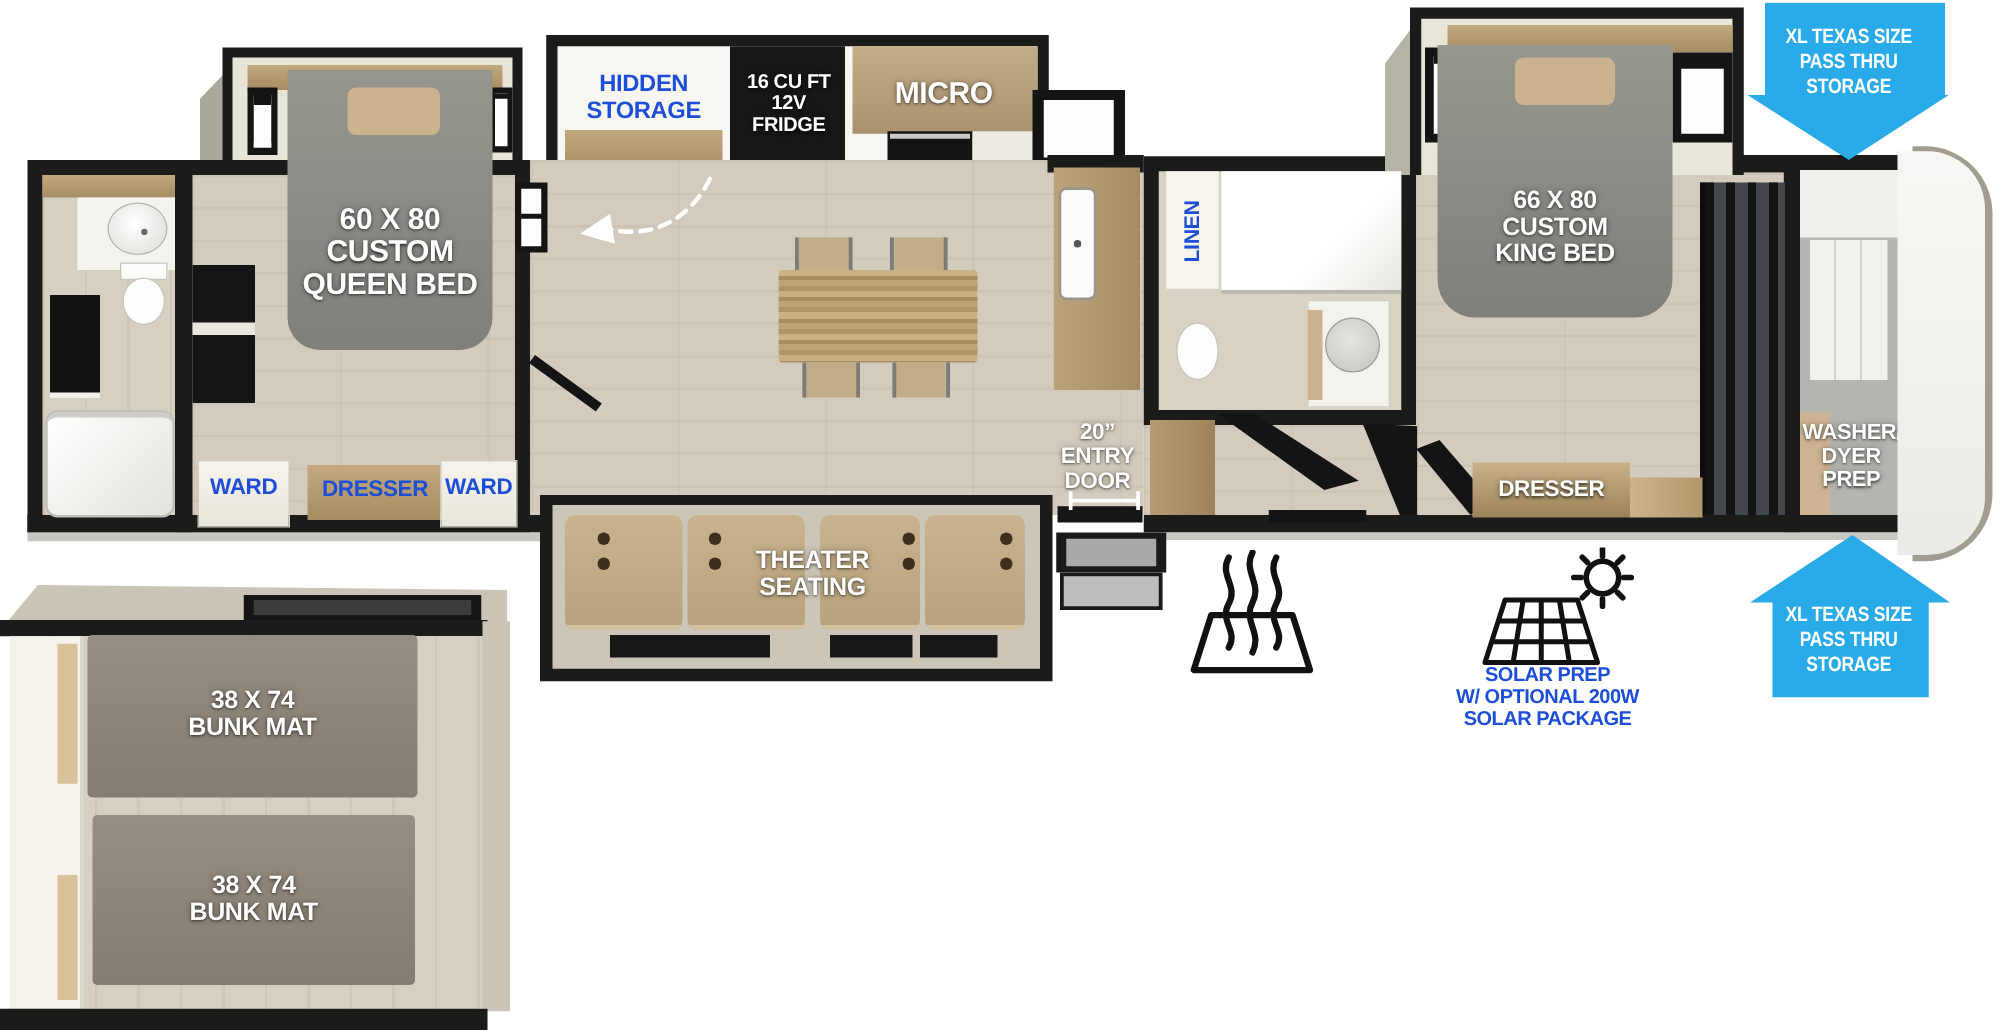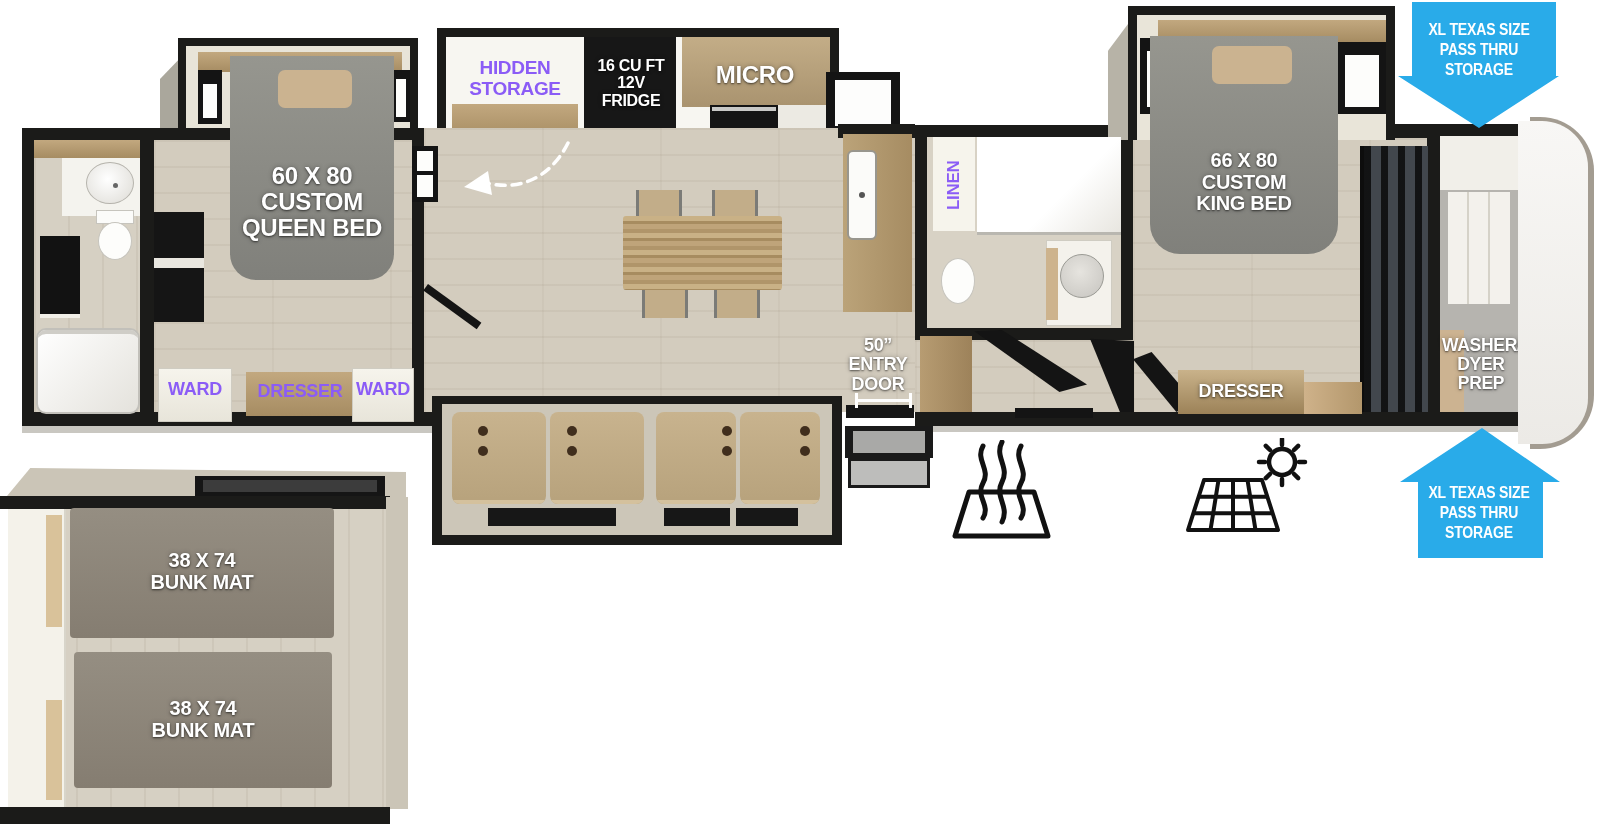--- a/index.html
+++ b/index.html
@@ -3,21 +3,21 @@
 <meta charset="utf-8">
 <style>
   html,body{margin:0;padding:0;background:#fff;}
   .plan{position:relative;width:1600px;height:824px;background:#ffffff;overflow:hidden;
         font-family:"Liberation Sans", sans-serif;}
   .abs{position:absolute;box-sizing:border-box;}
   .wall{background:#1b1b19;}
   .lbl{position:absolute;box-sizing:border-box;font-weight:700;white-space:pre-line;
        text-align:center;line-height:1.08;letter-spacing:-0.3px;}
   .wt{color:#ffffff;text-shadow:0 1px 2px rgba(0,0,0,.55),0 0 5px rgba(0,0,0,.30);}
-  .bk{color:#8b5cf6;}
+  .bk{color:#1d4ed8;}
   .floorH{background-color:#d3ccbe;
      background-image:repeating-linear-gradient(180deg, rgba(122,106,84,.08) 0 2px, rgba(0,0,0,0) 2px 26px),
                       repeating-linear-gradient(90deg, rgba(122,106,84,.06) 0 2px, rgba(0,0,0,0) 2px 118px);}
   .floorV{background-color:#d6d0c3;
      background-image:repeating-linear-gradient(90deg, rgba(122,106,84,.09) 0 2px, rgba(0,0,0,0) 2px 34px);}
   .wood{background:linear-gradient(180deg,#c2a87f,#a68c62);}
   .bedg{background:linear-gradient(180deg,#96968f,#80807b);}
   .matg{background:linear-gradient(180deg,#958e82,#857d71);border-radius:4px;}
   .arrow-label{position:absolute;width:100%;text-align:center;font-weight:700;color:#fff;
        line-height:1.22;white-space:pre-line;transform:scaleX(.85);letter-spacing:-0.2px;}
@@ -136,21 +136,21 @@
   <div class="abs" style="left:712px;top:190px;width:46px;height:28px;background:#c2ad89;border-left:3px solid #7b7b77;border-right:3px solid #7b7b77;"></div>
   <div class="abs" style="left:623px;top:216px;width:159px;height:74px;border-radius:3px;
               background:repeating-linear-gradient(180deg,#c9b186 0 5px,#a78c60 5px 8px,#bfa47a 8px 13px,#b0956a 13px 17px);"></div>
   <div class="abs" style="left:642px;top:290px;width:46px;height:28px;background:#c2ad89;border-left:3px solid #7b7b77;border-right:3px solid #7b7b77;"></div>
   <div class="abs" style="left:714px;top:290px;width:46px;height:28px;background:#c2ad89;border-left:3px solid #7b7b77;border-right:3px solid #7b7b77;"></div>
 
   <div class="abs" style="left:843px;top:134px;width:69px;height:178px;background:linear-gradient(90deg,#bba379,#a68c62);"></div>
   <div class="abs" style="left:847px;top:150px;width:30px;height:90px;border-radius:6px;background:#fbfbf9;border:2px solid #98968e;"></div>
   <div class="abs" style="left:859px;top:192px;width:6px;height:6px;border-radius:50%;background:#555;"></div>
 
-  <div class="lbl wt" style="left:842px;top:336px;width:72px;font-size:18px;">50”
+  <div class="lbl wt" style="left:842px;top:336px;width:72px;font-size:18px;">20”
 ENTRY
 DOOR</div>
   <div class="abs" style="left:856px;top:399px;width:56px;height:3px;background:#ffffff;"></div>
   <div class="abs" style="left:855px;top:393px;width:3px;height:15px;background:#ffffff;"></div>
   <div class="abs" style="left:909px;top:393px;width:3px;height:15px;background:#ffffff;"></div>
   <div class="abs wood" style="left:920px;top:336px;width:52px;height:76px;background:linear-gradient(90deg,#b79c72,#9d825a);"></div>
 
   <div class="abs" style="left:845px;top:426px;width:88px;height:32px;background:#1a1a1a;"></div>
   <div class="abs" style="left:853px;top:431px;width:72px;height:22px;background:#a9a9a7;"></div>
   <div class="abs" style="left:848px;top:458px;width:82px;height:30px;background:#bdbdbb;border:3px solid #1a1a1a;"></div>
@@ -161,20 +161,22 @@
   <div class="abs" style="left:550px;top:412px;width:94px;height:92px;border-radius:8px;background:linear-gradient(180deg,#c8b38e,#b7a27c);box-shadow:inset 0 -28px 0 -24px #d4c19d;"></div>
   <div class="abs" style="left:656px;top:412px;width:80px;height:92px;border-radius:8px;background:linear-gradient(180deg,#c8b38e,#b7a27c);box-shadow:inset 0 -28px 0 -24px #d4c19d;"></div>
   <div class="abs" style="left:740px;top:412px;width:80px;height:92px;border-radius:8px;background:linear-gradient(180deg,#c8b38e,#b7a27c);box-shadow:inset 0 -28px 0 -24px #d4c19d;"></div>
   <div class="abs" style="left:478px;top:426px;width:10px;height:10px;border-radius:50%;background:#402e1d;box-shadow:0 20px 0 0 #402e1d;"></div>
   <div class="abs" style="left:567px;top:426px;width:10px;height:10px;border-radius:50%;background:#402e1d;box-shadow:0 20px 0 0 #402e1d;"></div>
   <div class="abs" style="left:722px;top:426px;width:10px;height:10px;border-radius:50%;background:#402e1d;box-shadow:0 20px 0 0 #402e1d;"></div>
   <div class="abs" style="left:800px;top:426px;width:10px;height:10px;border-radius:50%;background:#402e1d;box-shadow:0 20px 0 0 #402e1d;"></div>
   <div class="abs" style="left:488px;top:508px;width:128px;height:18px;background:#171717;"></div>
   <div class="abs" style="left:664px;top:508px;width:66px;height:18px;background:#171717;"></div>
   <div class="abs" style="left:736px;top:508px;width:62px;height:18px;background:#171717;"></div>
+  <div class="lbl wt" style="left:560px;top:438px;width:180px;font-size:20px;">THEATER
+SEATING</div>
 
   <div class="abs" style="left:933px;top:137px;width:42px;height:94px;background:#f6f4ec;"></div>
   <div class="lbl bk" style="left:936px;top:144px;width:36px;height:82px;font-size:17px;writing-mode:vertical-rl;transform:rotate(180deg);text-align:center;line-height:36px;">LINEN</div>
   <div class="abs" style="left:977px;top:137px;width:144px;height:98px;background:linear-gradient(135deg,#ffffff 60%,#e8e6e0);border-bottom:3px solid #b9b7b0;"></div>
   <div class="abs" style="left:941px;top:258px;width:34px;height:46px;border-radius:50%;background:#fdfdfb;border:1px solid #c6c4bd;"></div>
   <div class="abs" style="left:1046px;top:240px;width:66px;height:86px;background:#f4f2ec;border:1px solid #cfccc2;"></div>
   <div class="abs" style="left:1046px;top:248px;width:12px;height:72px;background:#cdb38d;"></div>
   <div class="abs" style="left:1060px;top:254px;width:44px;height:44px;border-radius:50%;background:radial-gradient(circle at 45% 40%,#e6e4df,#c6c4bf);border:1px solid #9a9a94;"></div>
 
   <div class="abs" style="left:972px;top:330px;width:115px;height:62px;background:#141414;clip-path:polygon(2% 2%,26% 0%,100% 88%,76% 100%);"></div>
@@ -246,14 +248,17 @@
         <line x1="88" y1="12" x2="83.8" y2="7.8"></line>
       <line x1="100" y1="7" x2="100" y2="1"></line>
         <line x1="112" y1="12" x2="116.2" y2="7.8"></line>
     </g>
     <g stroke="#111" stroke-width="4" fill="none" stroke-linejoin="round">
       <path d="M22 42 L80 42 L96 92 L6 92 Z"></path>
       <path d="M36.5 42 L28.5 92 M51 42 L51 92 M65.5 42 L73.5 92"></path>
       <path d="M16.7 58.7 L85.3 58.7 M11.3 75.3 L90.7 75.3"></path>
     </g>
   </svg>
+  <div class="lbl bk" style="left:1134px;top:532px;width:208px;font-size:16px;letter-spacing:-0.4px;">SOLAR PREP
+W/ OPTIONAL 200W
+SOLAR PACKAGE</div>
 
 </div>
 
 </body></html>

